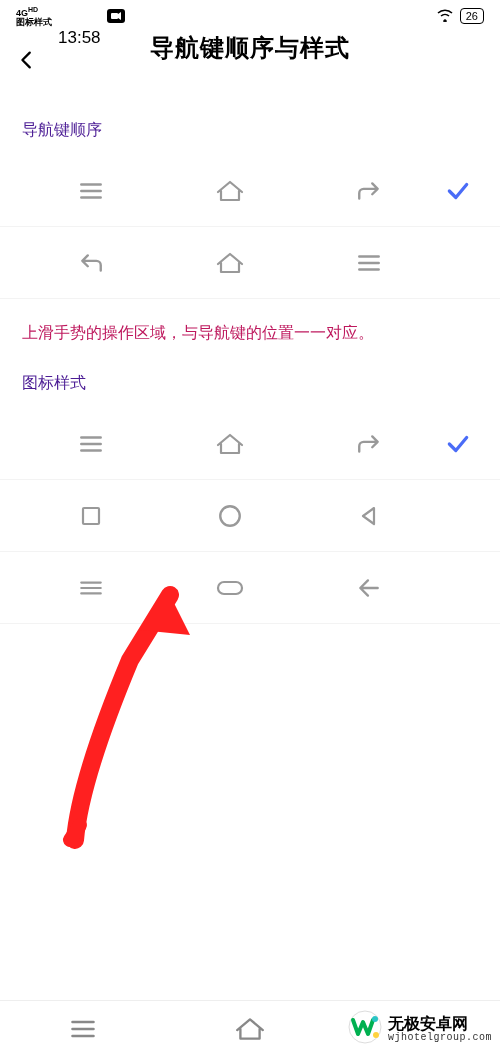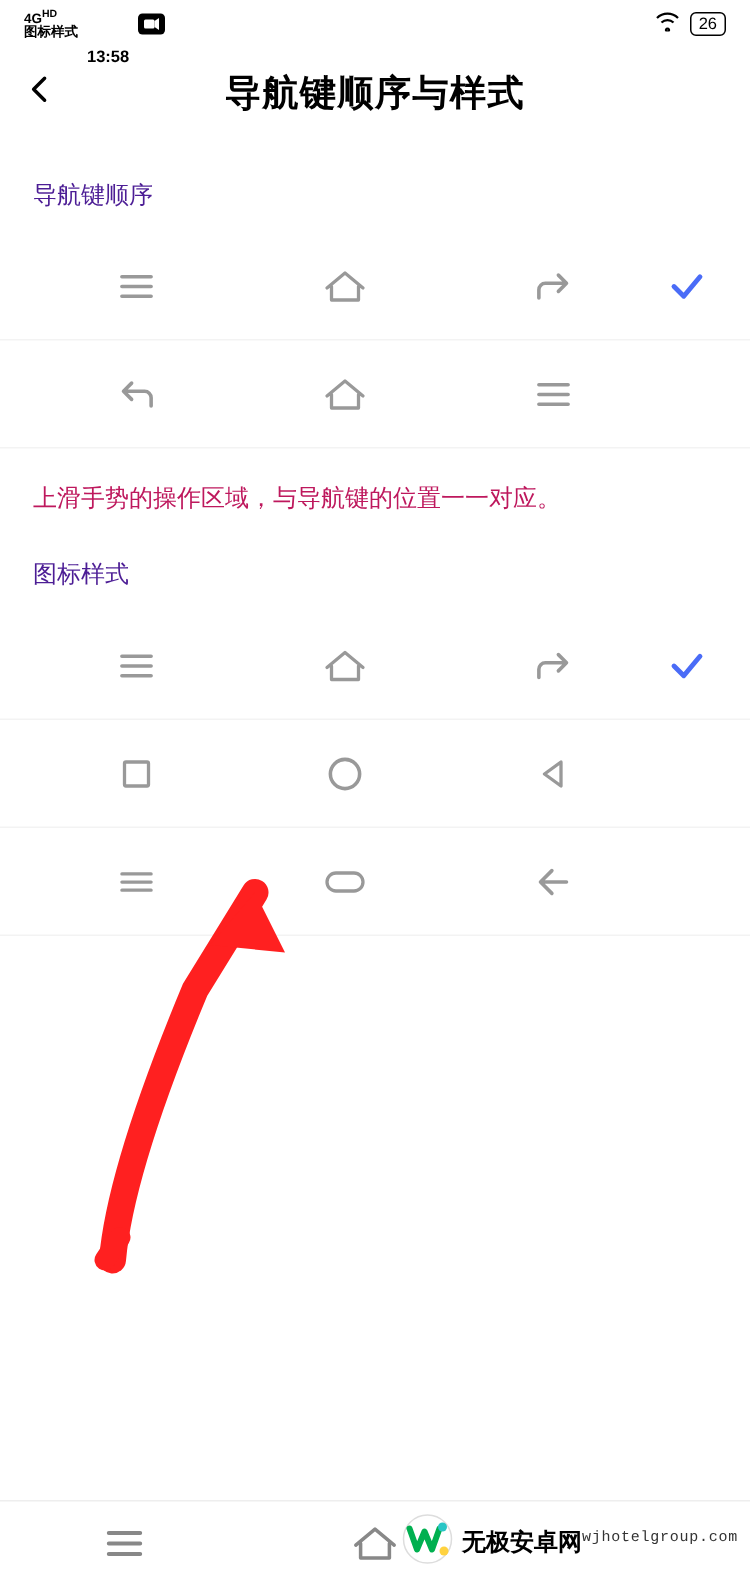--- a/index.html
+++ b/index.html
@@ -30,21 +30,21 @@
       font-weight: normal;
     }
     .camera-icon {
       width: 18px; height: 14px; background: #000; border-radius: 3px;
       display: inline-flex; align-items: center; justify-content: center;
     }
     .header {
       position: relative;
       height: 60px;
       display: flex;
-      align-items: center;
+      align-items: flex-start;
       justify-content: center;
       padding: 0 12px;
     }
     .back-btn {
       position: absolute;
       left: 16px;
       top: 50%;
       transform: translateY(-50%);
       cursor: pointer;
     }
@@ -107,34 +107,34 @@
       pointer-events: none;
     }
     .watermark {
       position: absolute;
       bottom: 8px;
       right: 8px;
       display: flex;
       align-items: center;
       gap: 6px;
     }
-    .watermark-text { display: flex; flex-direction: row; line-height: 1.1; }
+    .watermark-text { display: flex; flex-direction: column; line-height: 1.1; }
     .watermark-title { font-size: 16px; font-weight: bold; }
     .watermark-sub { font-size: 10px; color: #333; letter-spacing: 0.5px; font-family: Liberation Mono, monospace; }
   </style>
 </head>
 <body>
 
 <div class="status-bar">
   <div class="status-left">
     <span style="display:inline-flex;flex-direction:column;align-items:flex-start;font-size:9px;line-height:1;font-weight:bold;">
       <span>4G<sup style="font-size:7px">HD</sup></span>
       <span>图标样式</span>
     </span>
-    <span style="font-size:11px;font-weight:700;margin-top:43px;">13:58</span>
+    <span style="font-size:17px;font-weight:400;margin-top:43px;">13:58</span>
     <span class="camera-icon">
       <svg width="10" height="8" viewBox="0 0 10 8">
           <rect x="0" y="1" width="7" height="6" fill="#fff" rx="1"></rect>
           <polygon points="7,2 10,0 10,8 7,6" fill="#fff"></polygon>
         </svg>
     </span>
   </div>
   <div class="status-right">
     <span>
       <svg width="18" height="14" viewBox="0 0 18 14">

